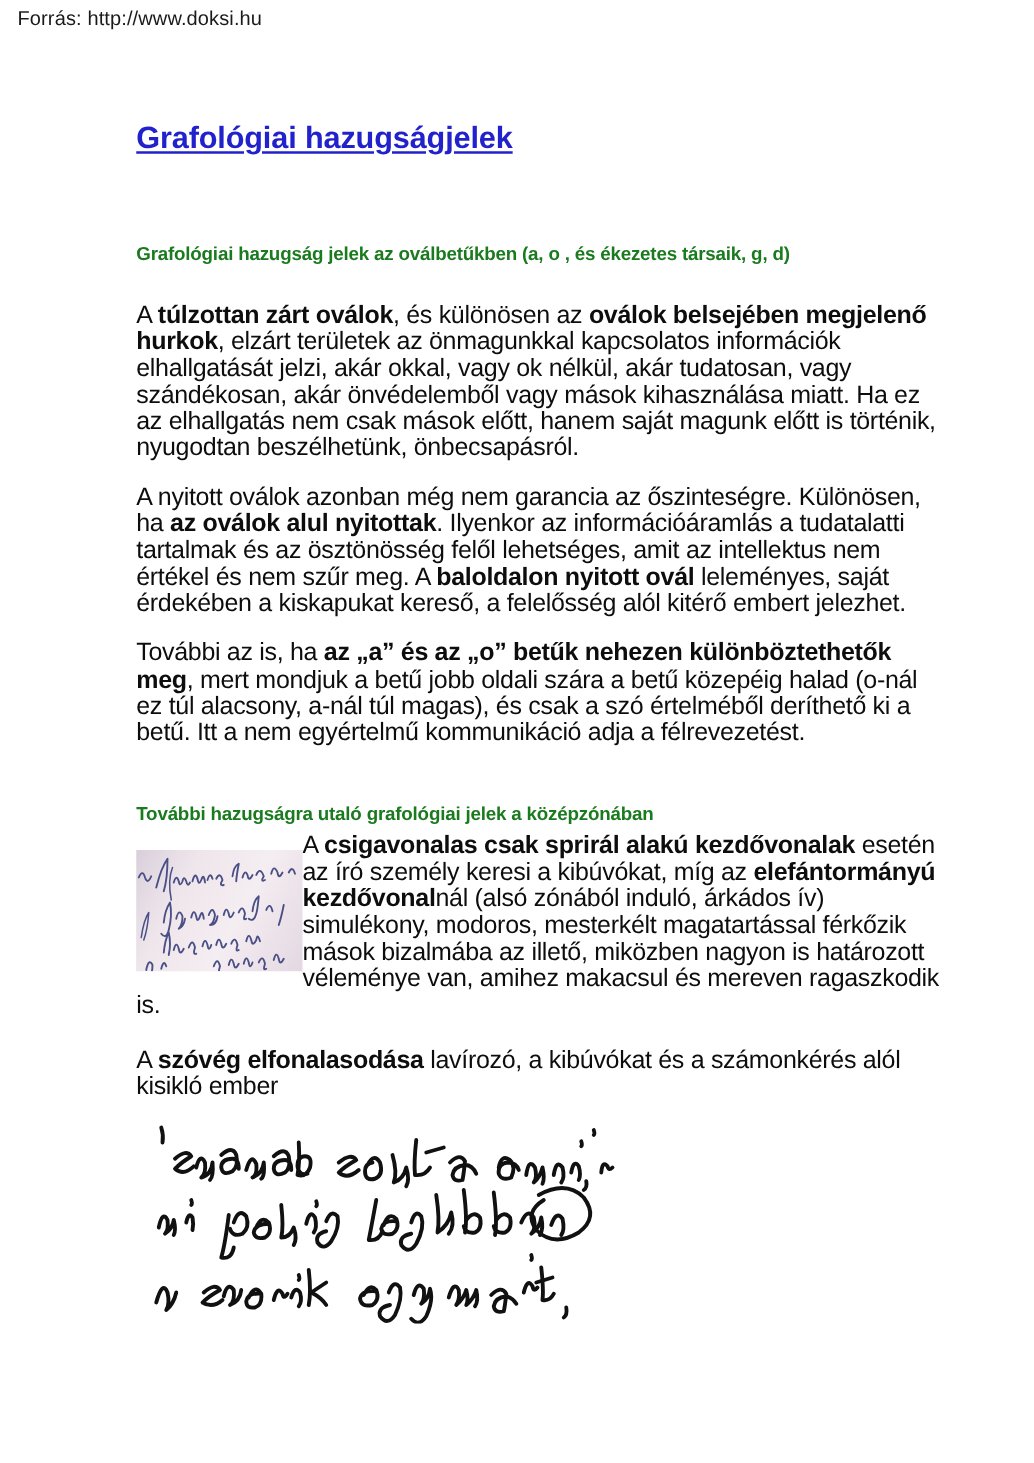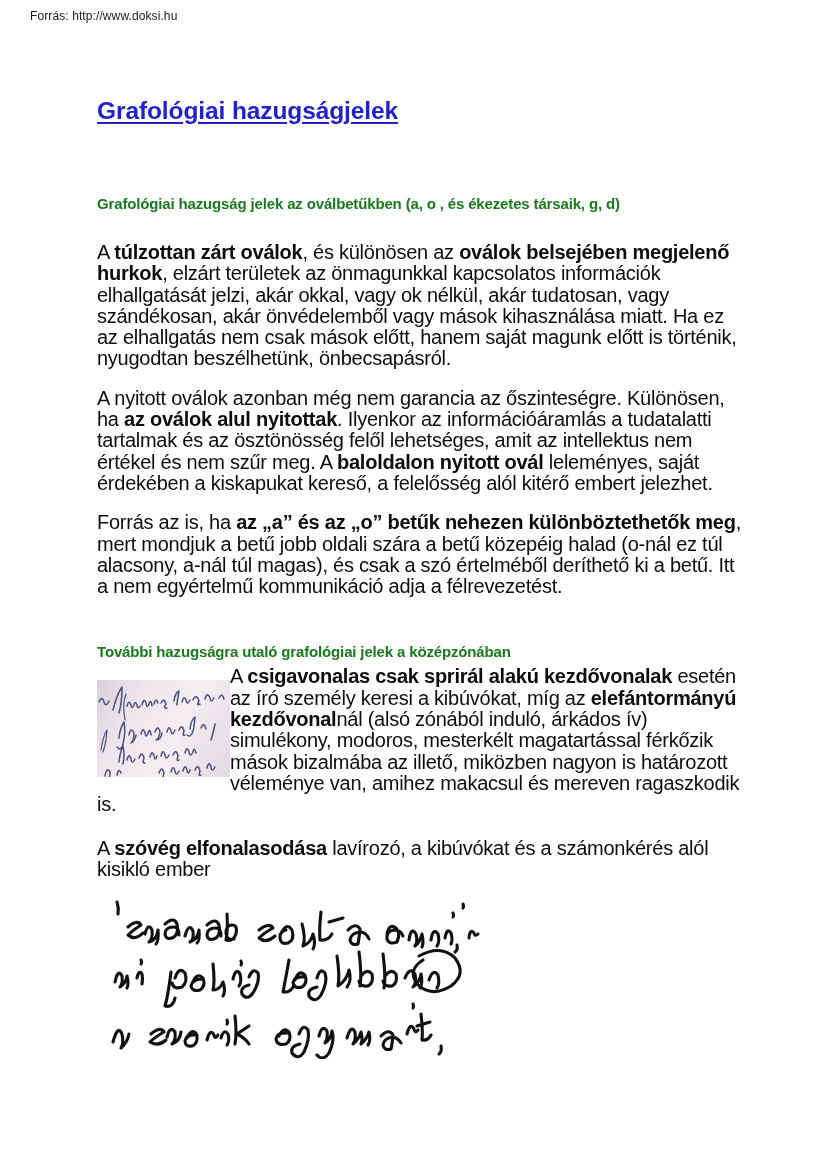--- a/index.html
+++ b/index.html
@@ -13,32 +13,32 @@
     position: relative;
     font-family: "Liberation Sans", sans-serif;
     color: #000000;
     overflow: hidden;
   }
 
   
   .source-line {
     position: absolute;
     top: 9px;
-    left: 30px;
-    font-size: 12px;
+    left: 14px;
+    font-size: 16px;
     line-height: 14px;
     color: #1a1a1a;
     letter-spacing: 0.1px;
     white-space: nowrap;
   }
 
   
   .page-column {
     position: absolute;
-    left: 97px;
+    left: 109px;
     top: 0;
     width: 645px;
   }
 
   
   .doc-title {
     margin: 0;
     padding-top: 96px;
     font-size: 24.5px;
     line-height: 30px;
@@ -123,21 +123,21 @@
 
   <p class="body-par par-1">
     <span>A </span><b>túlzottan zárt oválok</b><span>, és különösen az </span><b>oválok belsejében megjelenő hurkok</b><span>, elzárt területek az önmagunkkal kapcsolatos információk elhallgatását jelzi, akár okkal, vagy ok nélkül, akár tudatosan, vagy szándékosan, akár önvédelemből vagy mások kihasználása miatt. Ha ez az elhallgatás nem csak mások előtt, hanem saját magunk előtt is történik, nyugodtan beszélhetünk, önbecsapásról.</span>
   </p>
 
   <p class="body-par par-2">
     <span>A nyitott oválok azonban még nem garancia az őszinteségre. Különösen, ha </span><b>az oválok alul nyitottak</b><span>. Ilyenkor az információáramlás a tudatalatti tartalmak és az ösztönösség felől lehetséges, amit az intellektus nem értékel és nem szűr meg. A </span><b>baloldalon nyitott ovál</b><span> leleményes, saját érdekében a kiskapukat kereső, a felelősség alól kitérő embert jelezhet.</span>
   </p>
 
   <p class="body-par par-3">
-    <span>Forrás az is, ha </span><b>az „a” és az „o” betűk nehezen különböztethetők meg</b><span>, mert mondjuk a betű jobb oldali szára a betű közepéig halad (o-nál ez túl alacsony, a-nál túl magas), és csak a szó értelméből deríthető ki a betű. Itt a nem egyértelmű kommunikáció adja a félrevezetést.</span>
+    <span>További az is, ha </span><b>az „a” és az „o” betűk nehezen különböztethetők meg</b><span>, mert mondjuk a betű jobb oldali szára a betű közepéig halad (o-nál ez túl alacsony, a-nál túl magas), és csak a szó értelméből deríthető ki a betű. Itt a nem egyértelmű kommunikáció adja a félrevezetést.</span>
   </p>
 
   <h2 class="section-heading heading-2">További hazugságra utaló grafológiai jelek a középzónában</h2>
 
   <div class="figure-wrap clearfix">
 
     <div class="hand-small">
       <div class="paper"></div>
       <svg viewBox="0 0 133 97" width="133" height="97">
         <g fill="none" stroke="#4a4f86" stroke-width="1.5" stroke-linecap="round" stroke-linejoin="round">

